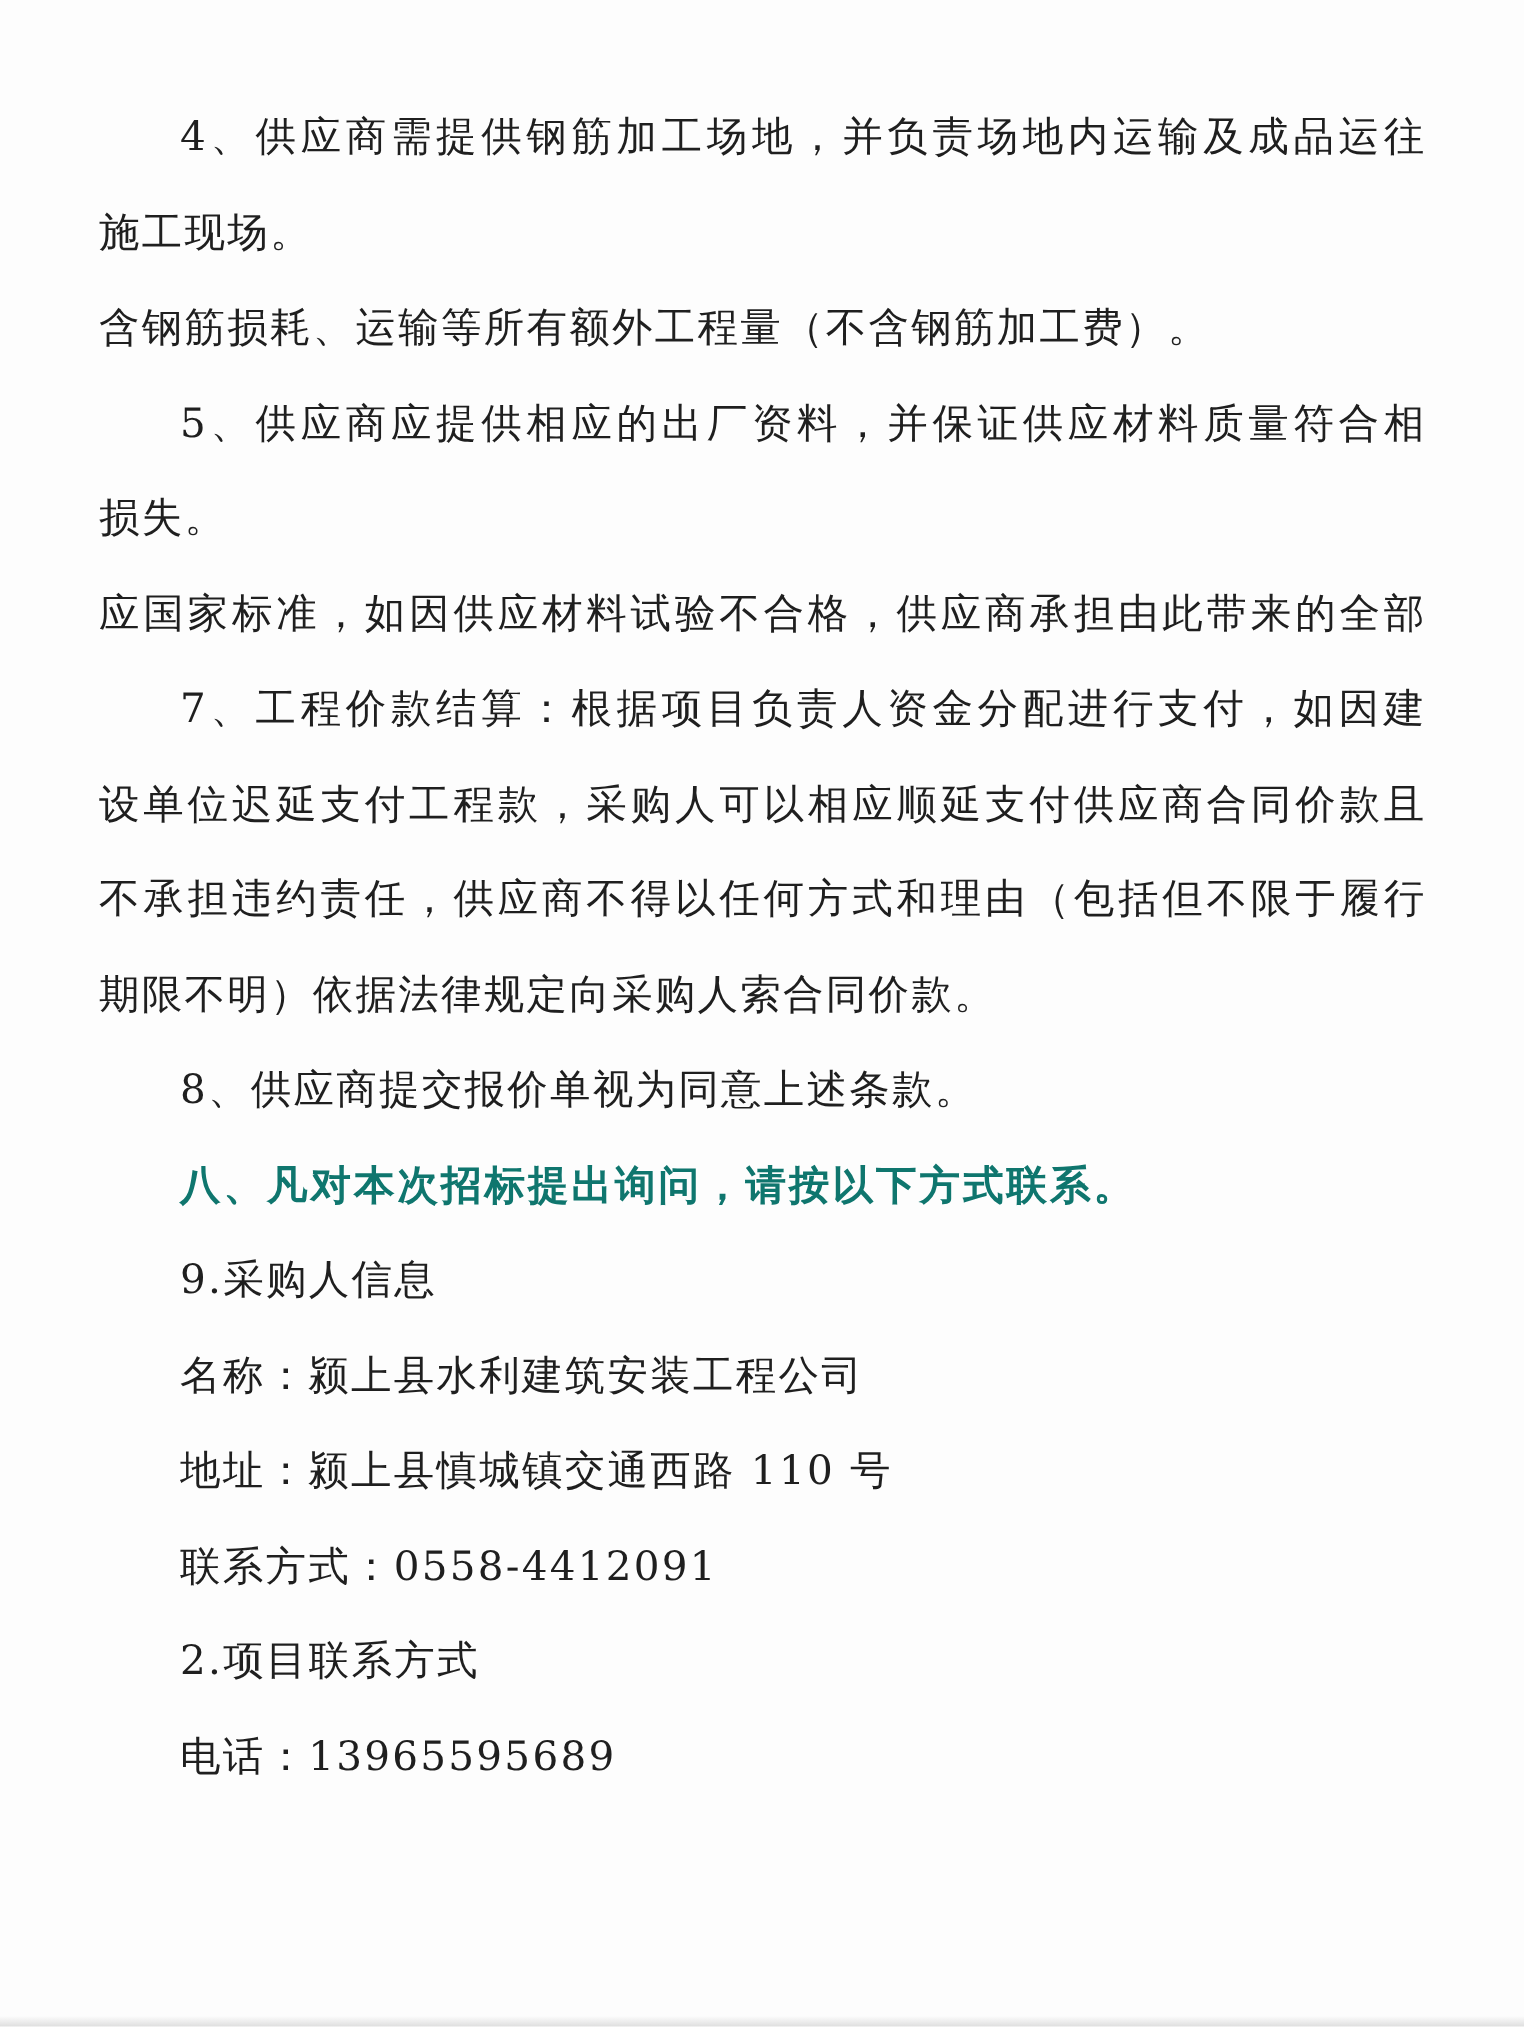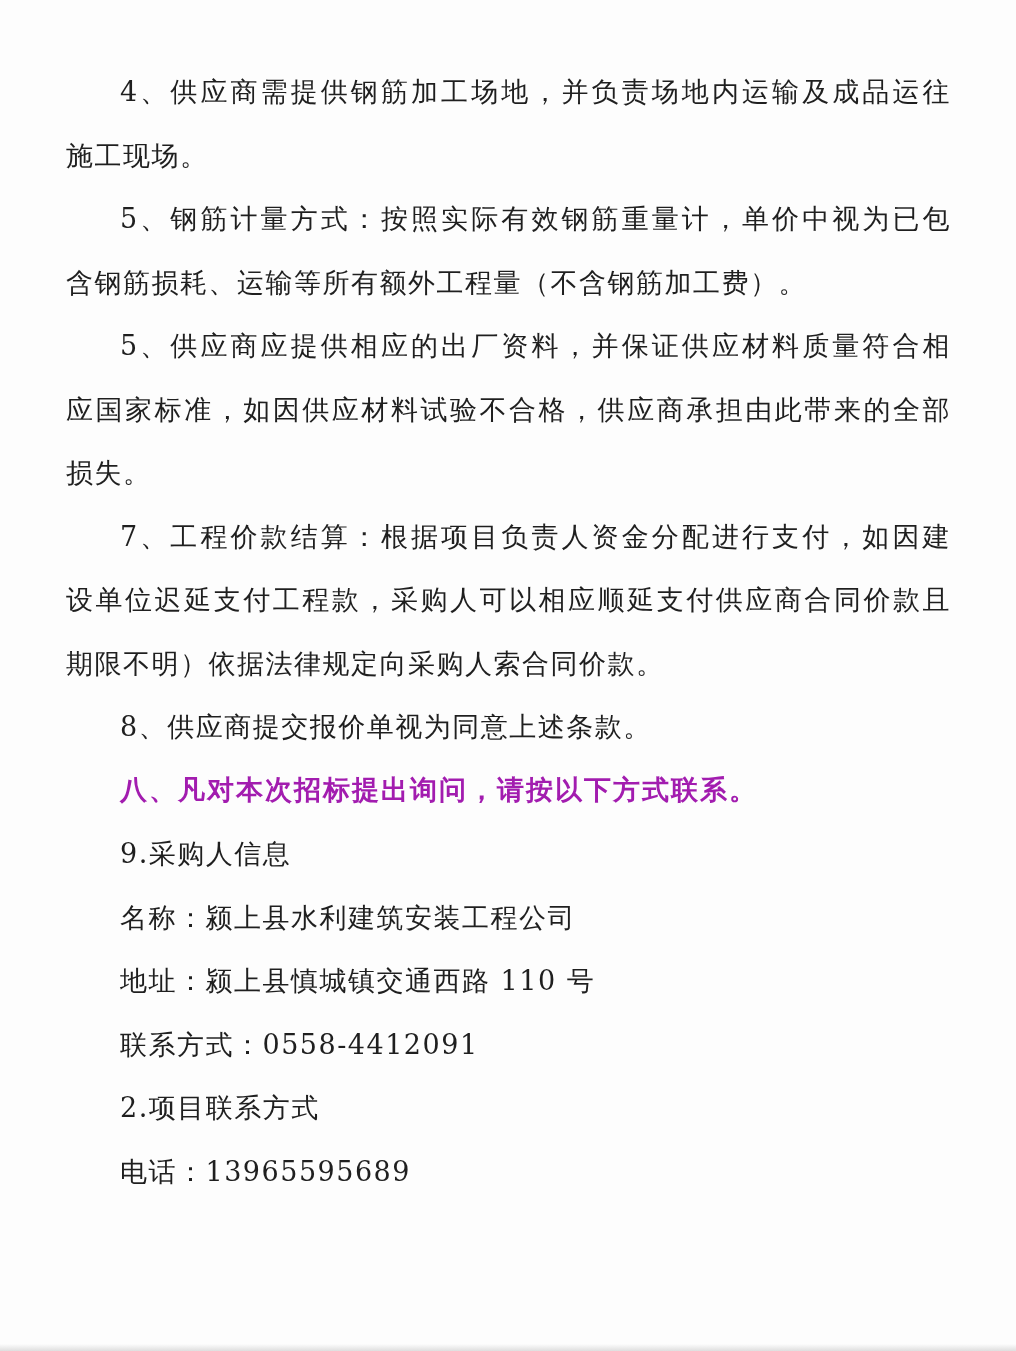--- a/index.html
+++ b/index.html
@@ -28,44 +28,44 @@
   .indent { text-indent: 2em; }
   .fill {
     text-align: justify;
     text-align-last: justify;
     text-justify: inter-character;
   }
   .heading {
     font-weight: bold;
     font-family: "Liberation Sans", sans-serif;
     letter-spacing: 2px;
-    color: #a21caf;
+    color: #0f766e;
   }
   .scan-edge {
     position: absolute;
     left: 0;
     right: 0;
     bottom: 0;
     height: 7px;
     background: linear-gradient(to bottom, #fdfdfd, #dedede);
   }
 </style>
 </head>
 <body>
 
 <div class="page">
   <p class="line indent fill">4、供应商需提供钢筋加工场地，并负责场地内运输及成品运往</p>
   <p class="line">施工现场。</p>
-  <p class="line indent fill">5、钢筋计量方式：按照实际有效钢筋重量计，单价中视为已包</p>
   <p class="line">含钢筋损耗、运输等所有额外工程量（不含钢筋加工费）。</p>
   <p class="line indent fill">5、供应商应提供相应的出厂资料，并保证供应材料质量符合相</p>
+  <p class="line">损失。</p>
   <p class="line fill">应国家标准，如因供应材料试验不合格，供应商承担由此带来的全部</p>
-  <p class="line">损失。</p>
   <p class="line indent fill">7、工程价款结算：根据项目负责人资金分配进行支付，如因建</p>
   <p class="line fill">设单位迟延支付工程款，采购人可以相应顺延支付供应商合同价款且</p>
+  <p class="line fill">不承担违约责任，供应商不得以任何方式和理由（包括但不限于履行</p>
   <p class="line">期限不明）依据法律规定向采购人索合同价款。</p>
   <p class="line indent">8、供应商提交报价单视为同意上述条款。</p>
   <p class="line indent heading">八、凡对本次招标提出询问，请按以下方式联系。</p>
   <p class="line indent">9.采购人信息</p>
   <p class="line indent">名称：颍上县水利建筑安装工程公司</p>
   <p class="line indent">地址：颍上县慎城镇交通西路 110 号</p>
   <p class="line indent">联系方式：0558-4412091</p>
   <p class="line indent">2.项目联系方式</p>
   <p class="line indent">电话：13965595689</p>
   <div class="scan-edge"></div>

